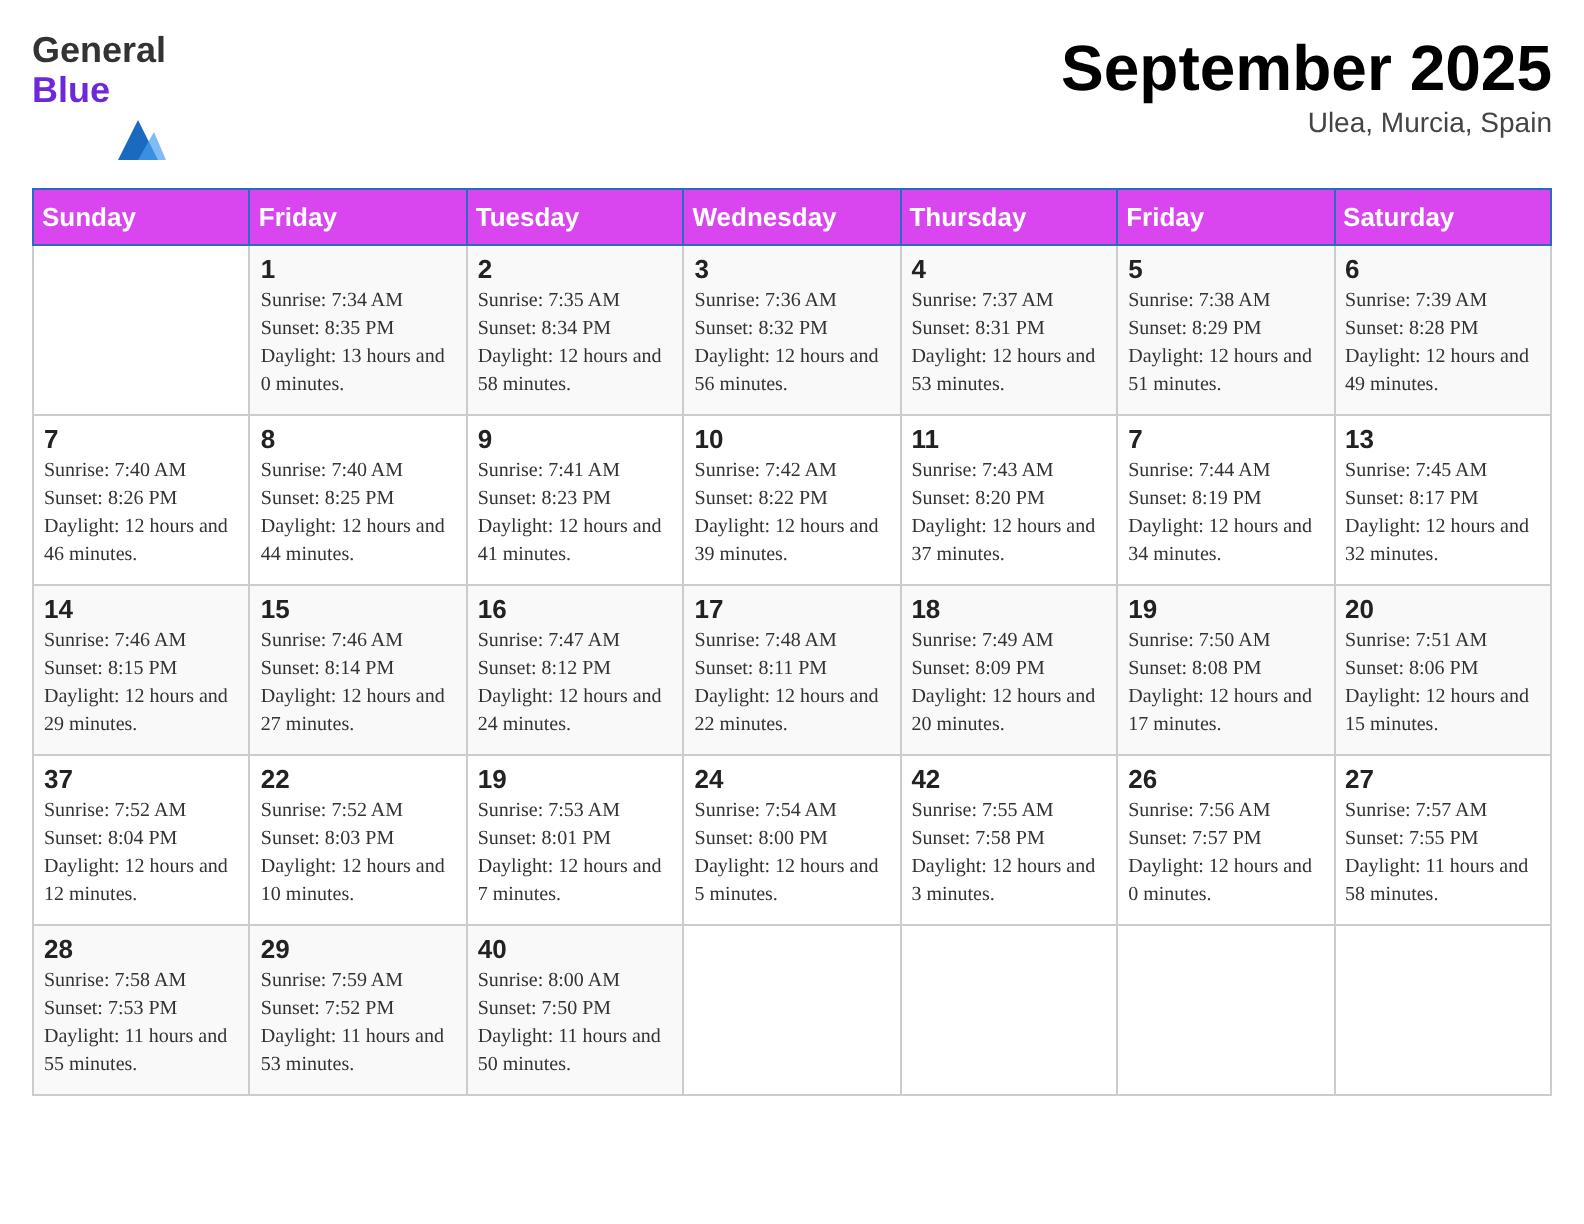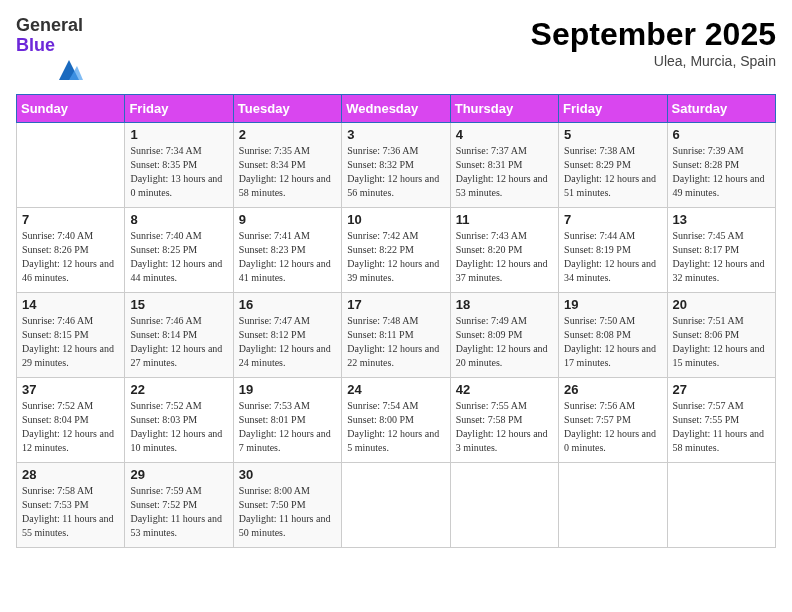--- a/index.html
+++ b/index.html
@@ -240,21 +240,21 @@
       <tr>
         <td>
           <div class="day-number">28</div>
           <div class="day-info">Sunrise: 7:58 AM<br>Sunset: 7:53 PM<br>Daylight: 11 hours and 55 minutes.</div>
         </td>
         <td>
           <div class="day-number">29</div>
           <div class="day-info">Sunrise: 7:59 AM<br>Sunset: 7:52 PM<br>Daylight: 11 hours and 53 minutes.</div>
         </td>
         <td>
-          <div class="day-number">30</div>
+          <div class="day-number">40</div>
           <div class="day-info">Sunrise: 8:00 AM<br>Sunset: 7:50 PM<br>Daylight: 11 hours and 50 minutes.</div>
         </td>
         <td class="empty-cell"></td>
         <td class="empty-cell"></td>
         <td class="empty-cell"></td>
         <td class="empty-cell"></td>
       </tr>
     </tbody>
 </table>
 

